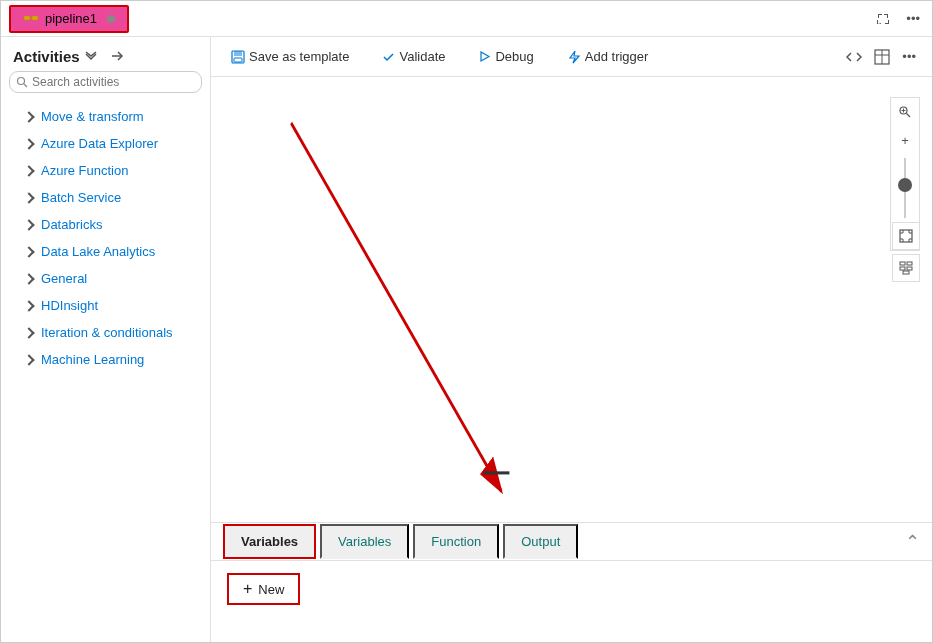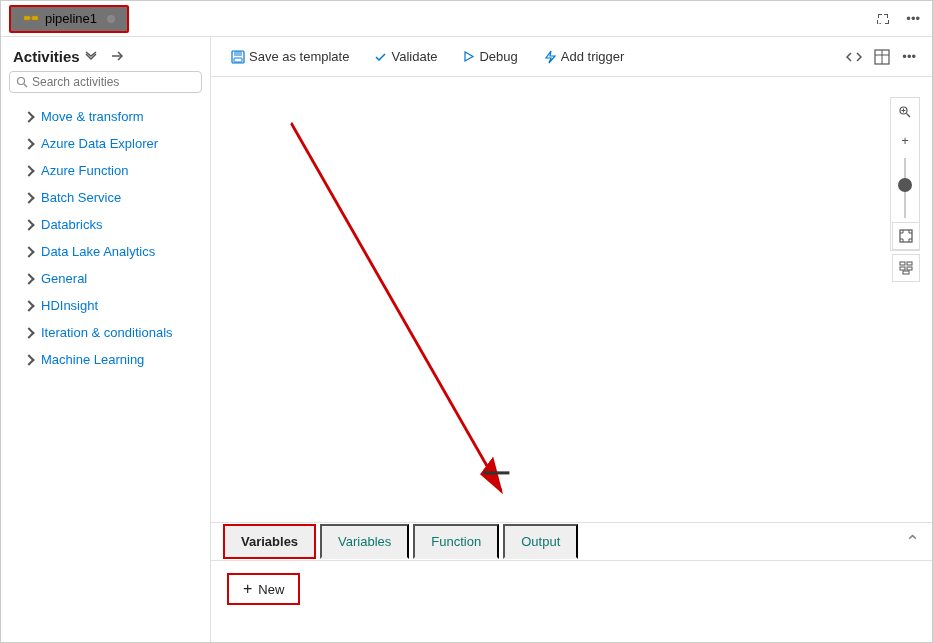--- a/index.html
+++ b/index.html
@@ -16,21 +16,21 @@
     }
     .tab-item {
       display: flex;
       align-items: center;
       gap: 6px;
       padding: 4px 12px;
       border: 2px solid #cc0000;
       border-radius: 2px;
       font-size: 13px;
       font-weight: 500;
-      background: #737373;
+      background: #ec4899;
       cursor: pointer;
     }
     .tab-dot {
       width: 8px;
       height: 8px;
       background: #888;
       border-radius: 50%;
       margin-left: 4px;
     }
     .title-bar-actions {
@@ -79,21 +79,21 @@
     }
     .sidebar-header-icons {
       display: flex;
       gap: 4px;
     }
     .sidebar-search {
       margin: 0 8px 8px 8px;
       display: flex;
       align-items: center;
       border: 1px solid #ccc;
-      border-radius: 4px;
+      border-radius: 9px;
       padding: 3px 6px;
       gap: 4px;
       background: #fff;
     }
     .sidebar-search input {
       border: none;
       outline: none;
       font-size: 12px;
       flex: 1;
       background: transparent;
@@ -123,21 +123,21 @@
       margin-right: 2px;
     }
 
     
     .toolbar {
       display: flex;
       align-items: center;
       height: 40px;
       border-bottom: 1px solid #e0e0e0;
       padding: 0 12px;
-      gap: 9px;
+      gap: 17px;
       background: #fff;
     }
     .toolbar-btn {
       display: flex;
       align-items: center;
       gap: 4px;
       background: none;
       border: none;
       cursor: pointer;
       color: #333;

